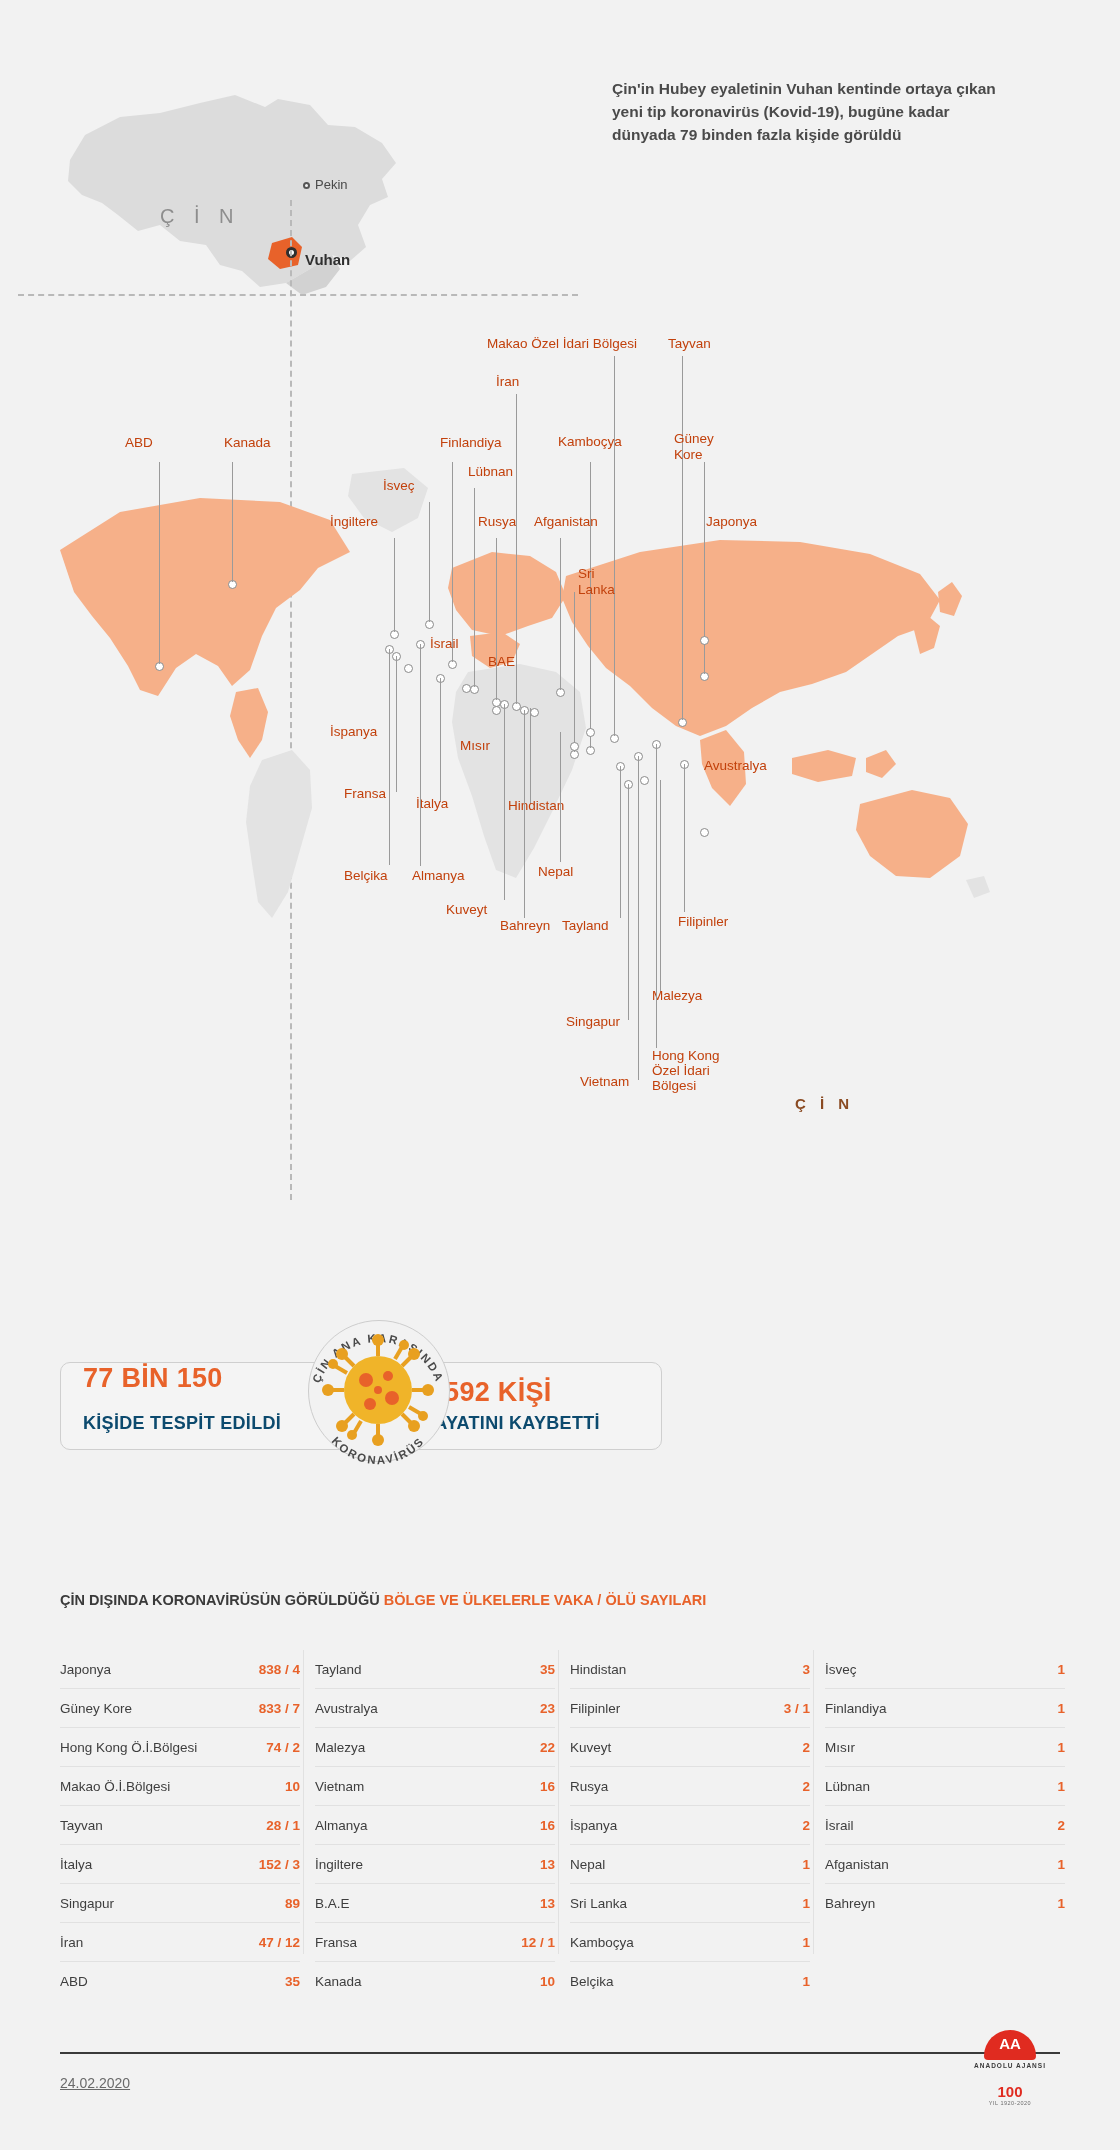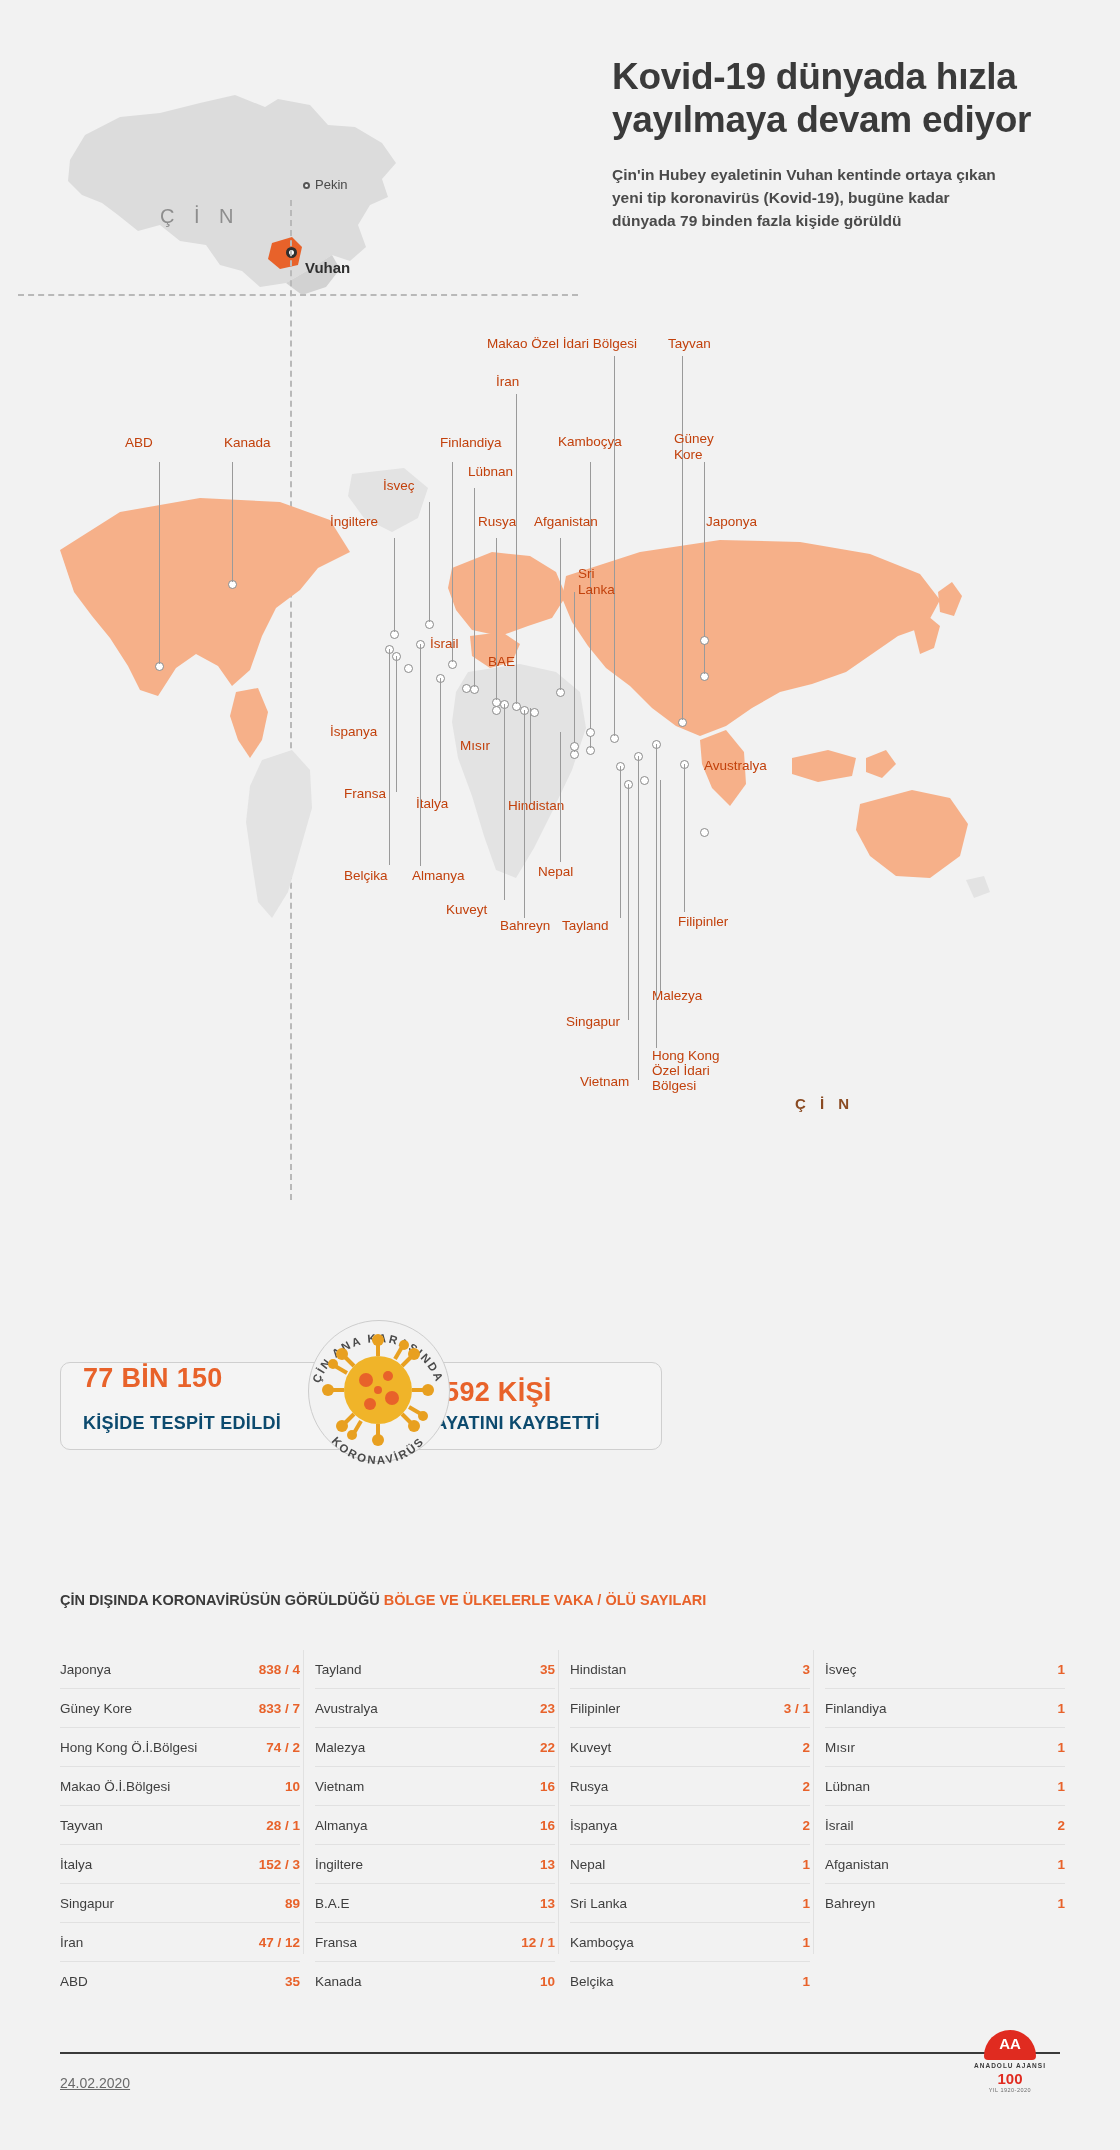--- a/index.html
+++ b/index.html
@@ -32,21 +32,21 @@
     font-size:20px;letter-spacing:7px;color:#8d8d8d;font-weight:normal;
   }
   .inset .pekin{
     position:absolute;left:305px;top:122px;font-size:13px;color:#4a4a4a;
   }
   .inset .pekin-dot{
     position:absolute;left:293px;top:127px;width:7px;height:7px;border-radius:50%;
     border:2px solid #555;background:#f2f2f2;box-sizing:border-box;
   }
   .inset .vuhan{
-    position:absolute;left:295px;top:204px;font-size:15px;color:#2f2f2f;font-weight:bold;
+    position:absolute;left:295px;top:196px;font-size:15px;color:#2f2f2f;font-weight:bold;
   }
   .inset .vuhan-dot{
     position:absolute;left:276px;top:192px;width:11px;height:11px;border-radius:50%;
     background:#ffffff;border:3px solid #2f2f2f;box-sizing:border-box;
   }
 
   
   .dash-h{position:absolute;left:18px;top:294px;width:560px;height:0;
     border-top:2px dashed #b9b9b9;}
   .dash-v{position:absolute;left:290px;top:200px;height:1000px;width:0;
@@ -110,30 +110,29 @@
   .foot-date{position:absolute;left:60px;top:2075px;font-size:14px;color:#6a6a6a;text-decoration:underline;}
   .logo{position:absolute;left:960px;top:2030px;width:100px;height:62px;text-align:center;}
   .logo .mark{
     width:52px;height:30px;margin:0 auto;background:#e02b20;border-radius:26px 26px 4px 4px;
     position:relative;
   }
   .logo .mark span{
     position:absolute;left:0;right:0;top:5px;color:#fff;font-size:15px;font-weight:bold;
   }
   .logo .t1{font-size:6.5px;letter-spacing:1px;color:#3a3a3a;margin-top:2px;font-weight:bold;}
-  .logo .t2{font-size:15px;color:#e02b20;font-weight:bold;margin-top:1px;}
+  .logo .t2{font-size:15px;color:#e02b20;font-weight:bold;margin-top:14px;}
   .logo .t3{font-size:5.5px;color:#6a6a6a;letter-spacing:0.5px;}
 </style>
 </head>
 <body>
 
 <div class="page">
 
   <div class="header">
-    <h1>Kovid-19 dünyada hızla yayılmaya devam ediyor</h1>
     <p>Çin'in Hubey eyaletinin Vuhan kentinde ortaya çıkan yeni tip koronavirüs (Kovid-19), bugüne kadar dünyada 79 binden fazla kişide görüldü</p>
   </div>
 
   <div class="inset">
     <svg width="450" height="250" viewBox="0 0 450 250">
       <path fill="#dcdcdc" d="M60,105 L75,80 L110,62 L150,58 L190,48 L225,40 L255,52 L268,44 L300,50 L318,70 L345,72 L372,88 L386,108 L372,124 L378,142 L360,150 L348,170 L356,192 L340,206 L322,200 L300,214 L276,228 L250,232 L232,216 L210,210 L196,190 L170,186 L150,170 L128,176 L108,160 L92,148 L72,140 L58,126 Z"></path>
       <path fill="#d2d2d2" d="M276,228 L300,214 L322,200 L330,214 L316,232 L292,240 Z"></path>
       <path fill="#e8622a" d="M262,188 L282,182 L292,192 L288,210 L270,214 L258,204 Z"></path>
     </svg>
     <div class="cinlabel">Ç İ N</div>

